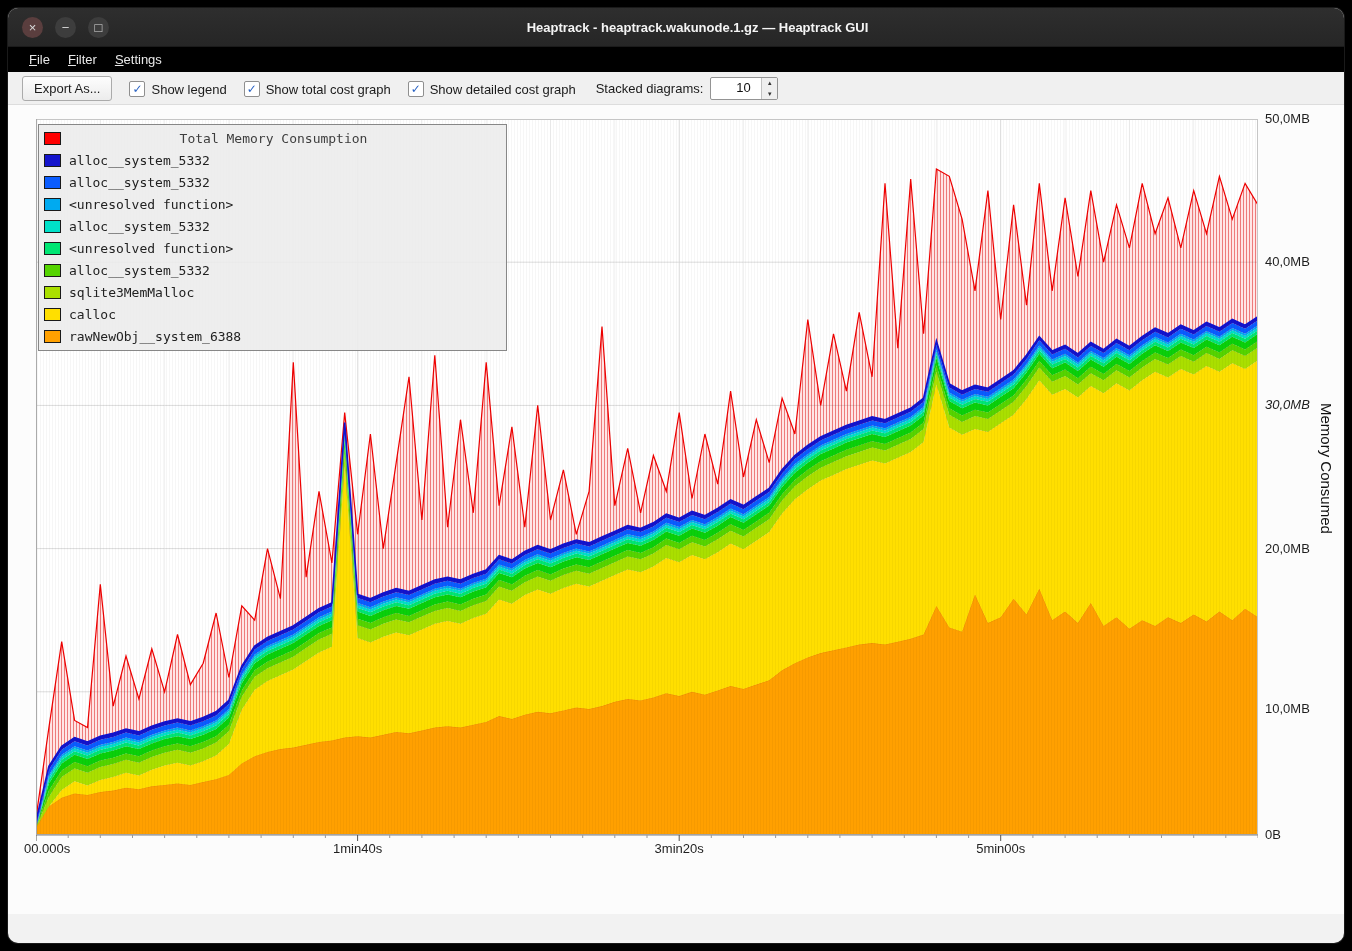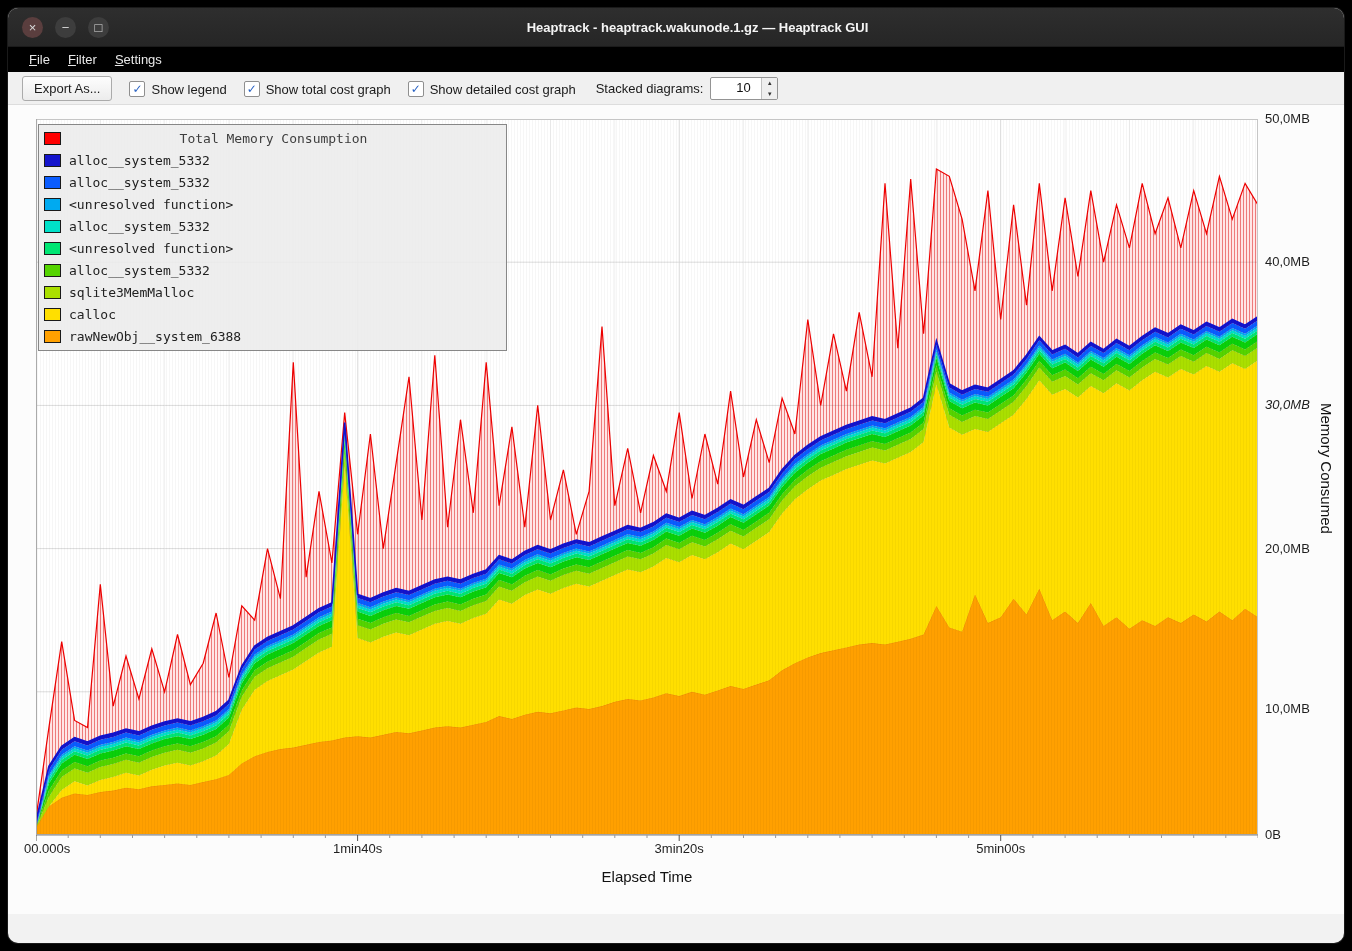--- a/index.html
+++ b/index.html
@@ -250,17 +250,16 @@
         <div class="ylabel-tick" style="top: 292.4px; font-style: italic;">30,0MB</div>
         <div class="ylabel-tick" style="top: 149.2px;">40,0MB</div>
         <div class="ylabel-tick" style="top: 6px;">50,0MB</div>
       </div>
     <div id="xlabels">
         <div class="xlabel-tick" style="left: 16px;">00.000s</div>
         <div class="xlabel-tick" style="left: 349.579px; transform: translateX(-50%);">1min40s</div>
         <div class="xlabel-tick" style="left: 671.158px; transform: translateX(-50%);">3min20s</div>
         <div class="xlabel-tick" style="left: 992.737px; transform: translateX(-50%);">5min00s</div>
       </div>
-    <div class="axis-title-x">Elapsed Time</div>
     <div class="axis-title-y">Memory Consumed</div>
   </div>
 
 </div>
 
 </body></html>

